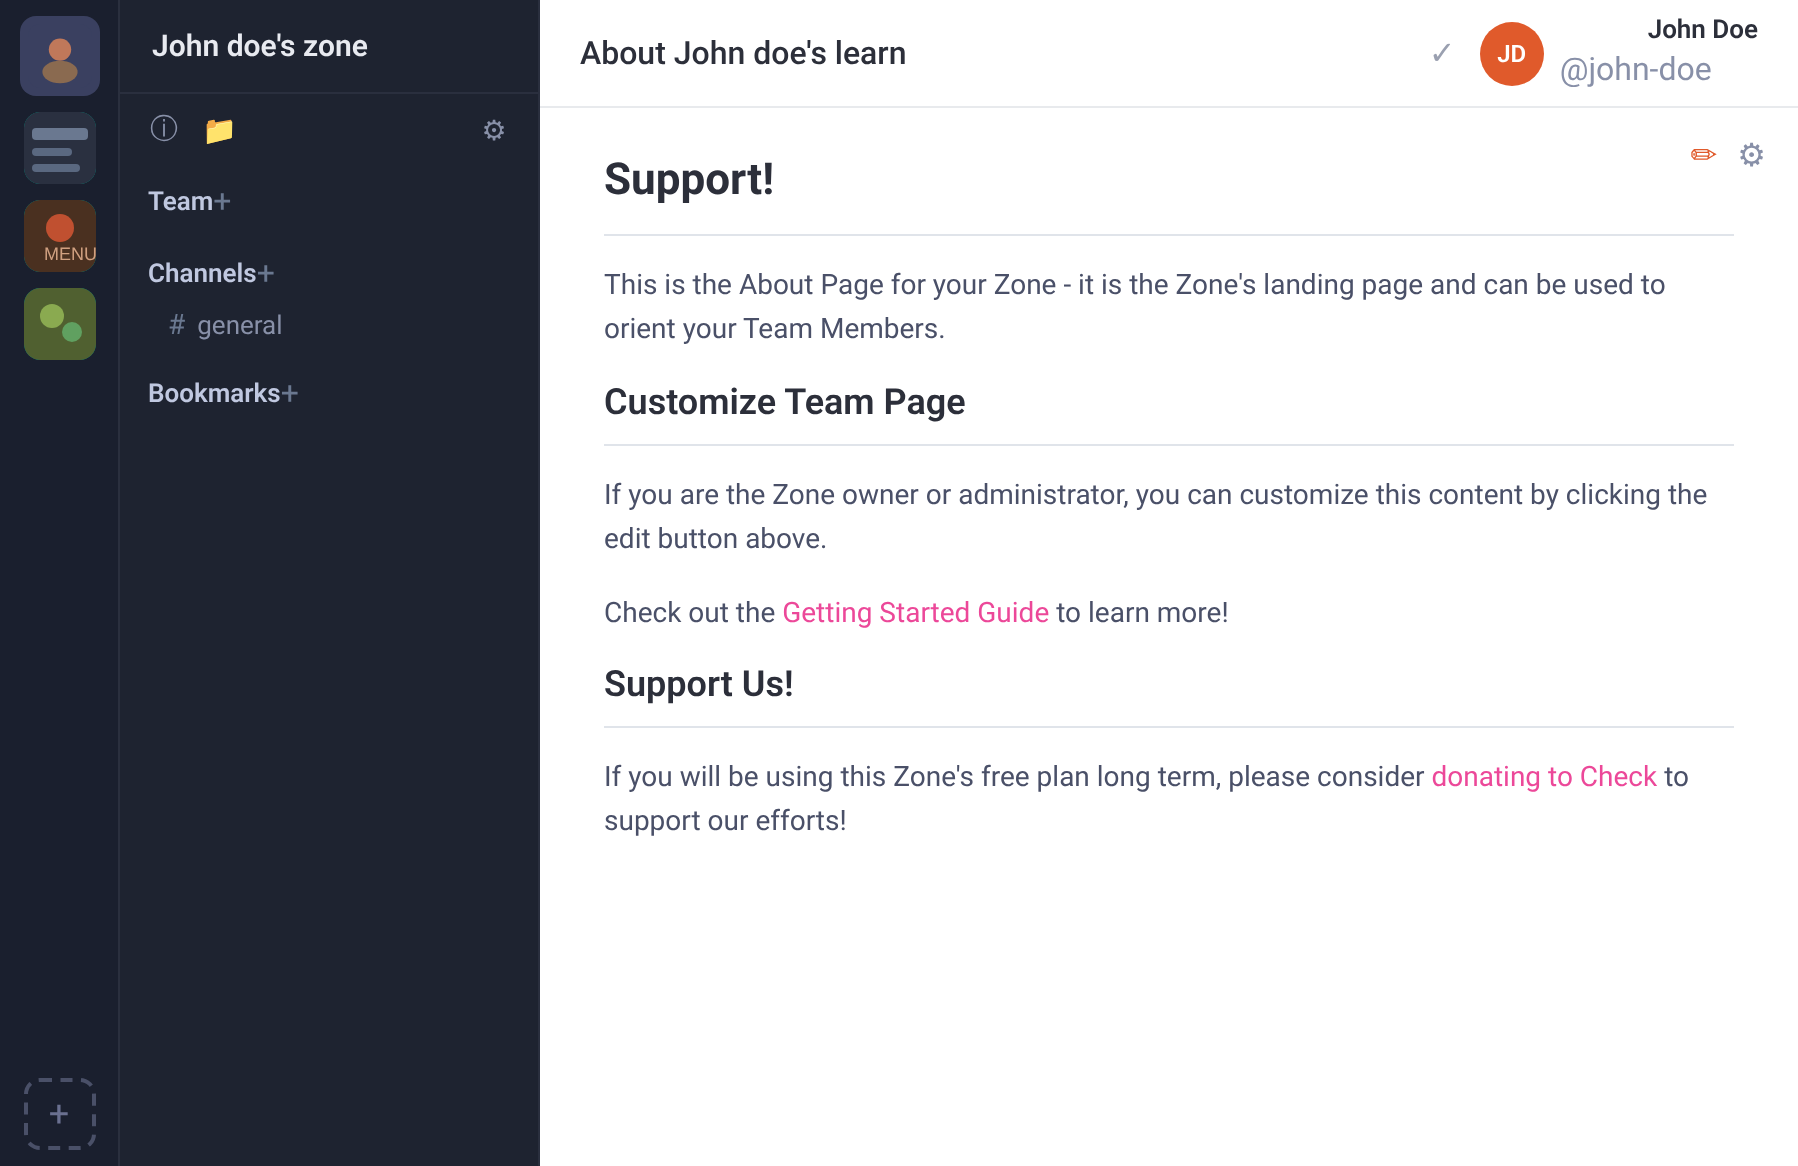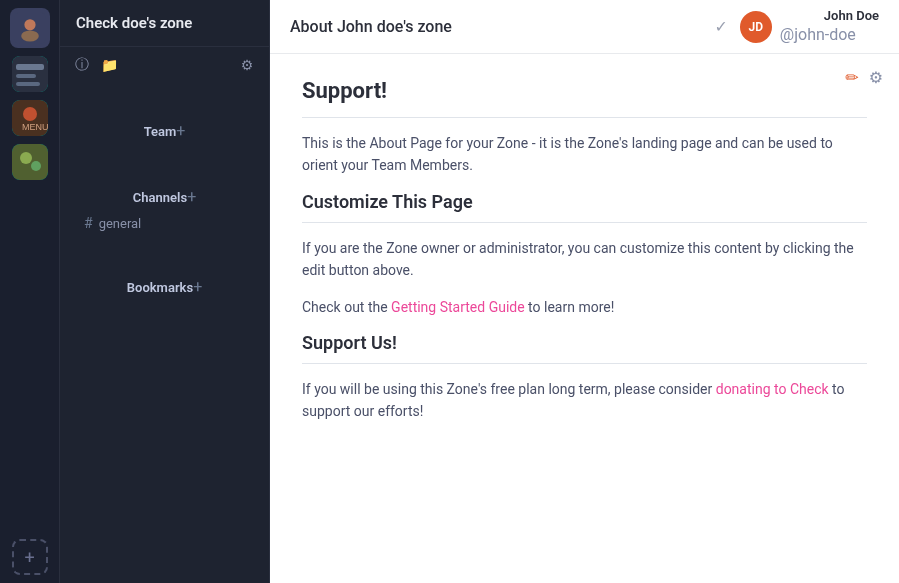--- a/index.html
+++ b/index.html
@@ -76,24 +76,23 @@
       font-size: 14px;
     }
     .sidebar-tool-icon.ml-auto { margin-left: auto; }
 
     .sidebar-section {
       padding: 4px 0;
     }
     .sidebar-section-header {
       display: flex;
       align-items: center;
-      justify-content: center;
+      justify-content: flex-start;
       padding: 6px 14px;
       cursor: pointer;
-      margin-top: 30px;
     }
     .sidebar-section-label {
       font-size: 13px;
       font-weight: 600;
       color: #c0c8e0;
     }
     .sidebar-section-add {
       color: #6a7890;
       font-size: 16px;
       cursor: pointer;
@@ -233,21 +232,21 @@
     <svg viewBox="0 0 36 36" fill="none" xmlns="http://www.w3.org/2000/svg">
       <rect width="36" height="36" rx="8" fill="#506030"></rect>
       <circle cx="14" cy="14" r="6" fill="#8aaa50"></circle>
       <circle cx="24" cy="22" r="5" fill="#60a060"></circle>
     </svg>
   </div>
   <div class="icon-bar-add">+</div>
 </div>
 
 <div class="sidebar">
-  <div class="sidebar-header">Check doe's zone</div>
+  <div class="sidebar-header">John doe's zone</div>
   <div class="sidebar-toolbar">
     <div class="sidebar-tool-icon">ⓘ</div>
     <div class="sidebar-tool-icon">📁</div>
     <div class="sidebar-tool-icon ml-auto">⚙</div>
   </div>
 
   <div class="sidebar-section">
     <div class="sidebar-section-header">
       <span class="sidebar-section-label">Team</span>
       <span class="sidebar-section-add">+</span>
@@ -268,40 +267,40 @@
   <div class="sidebar-section">
     <div class="sidebar-section-header">
       <span class="sidebar-section-label">Bookmarks</span>
       <span class="sidebar-section-add">+</span>
     </div>
   </div>
 </div>
 
 <div class="main">
   <div class="main-header">
-    <span class="main-title">About John doe's zone</span>
+    <span class="main-title">About John doe's learn</span>
     <span class="header-check-icon">✓</span>
     <div class="user-avatar-badge">JD</div>
     <div class="user-info">
       <span class="user-name">John Doe</span>
       <span class="user-handle">@john-doe</span>
     </div>
   </div>
 
   <div class="main-body">
     <div class="main-body-toolbar">
       <span class="body-tool-icon">✏</span>
       <span class="body-tool-icon gray">⚙</span>
     </div>
 
     <h1 class="section-title">Support!</h1>
     <hr class="section-divider">
     <p class="body-text">This is the About Page for your Zone - it is the Zone's landing page and can be used to orient your Team Members.</p>
 
-    <h2 class="subsection-title">Customize This Page</h2>
+    <h2 class="subsection-title">Customize Team Page</h2>
     <hr class="section-divider">
     <p class="body-text">If you are the Zone owner or administrator, you can customize this content by clicking the edit button above.</p>
     <p class="body-text">
       <span>Check out the </span><a class="link-orange">Getting Started Guide</a><span> to learn more!</span>
     </p>
 
     <h2 class="subsection-title">Support Us!</h2>
     <hr class="section-divider">
     <p class="body-text">
       <span>If you will be using this Zone's free plan long term, please consider </span><a class="link-orange">donating to Check</a><span> to support our efforts!</span>

